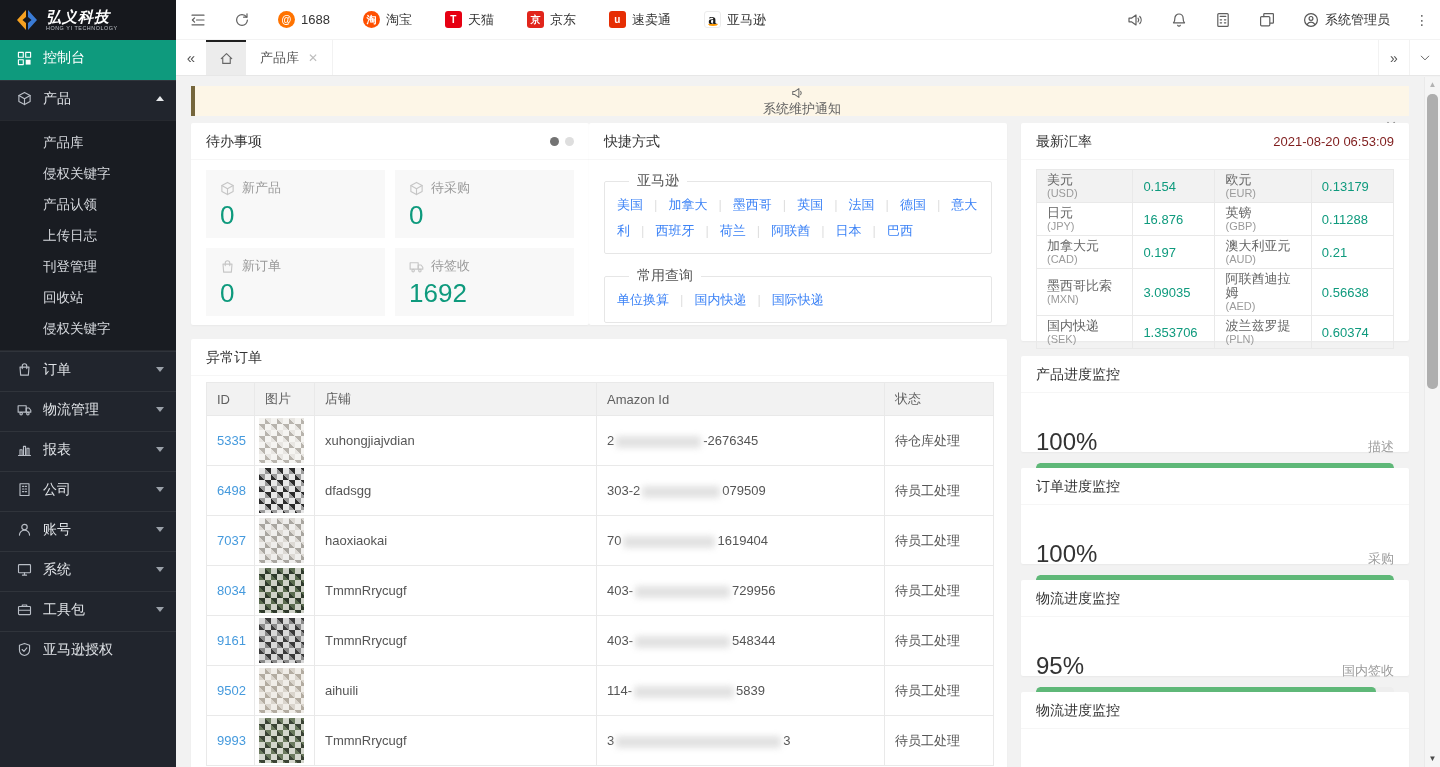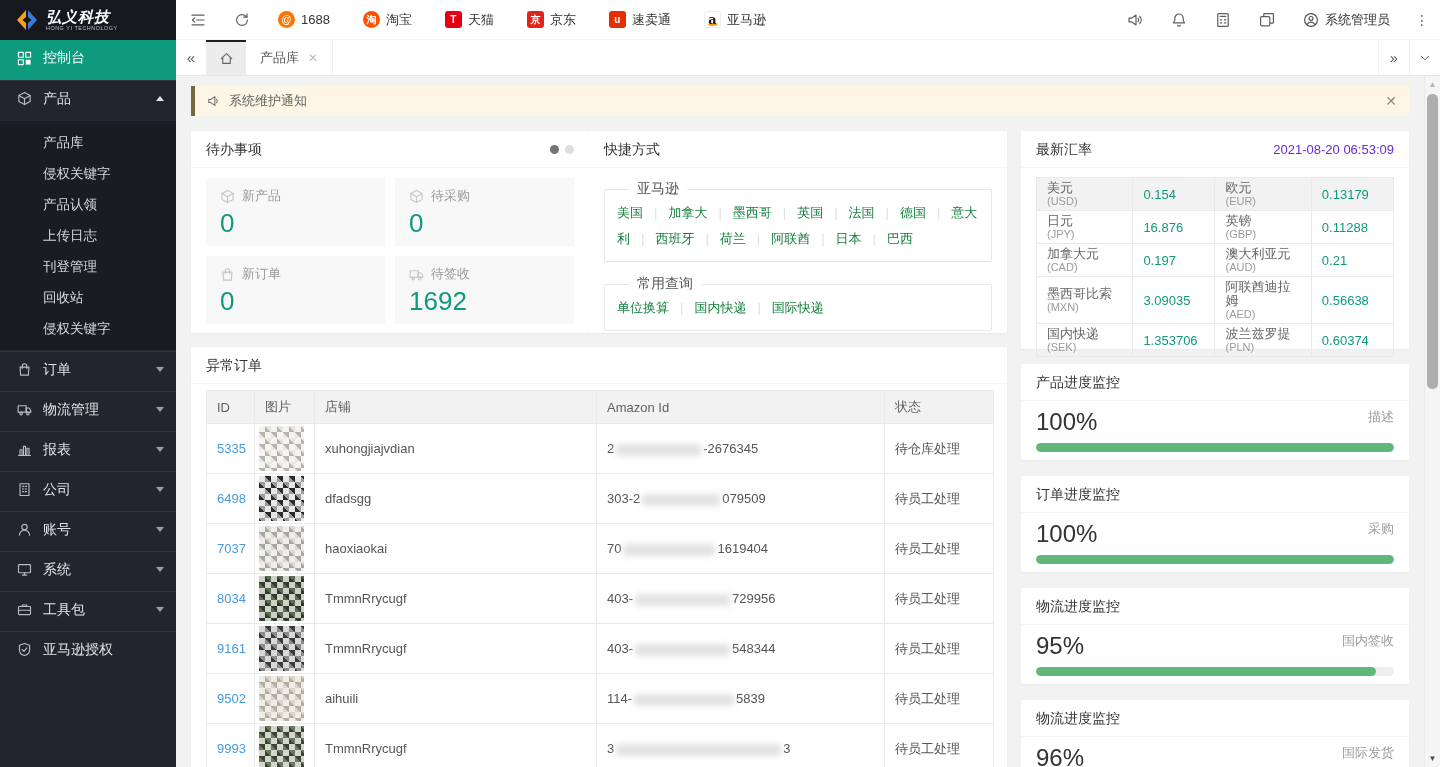--- a/index.html
+++ b/index.html
@@ -46,50 +46,50 @@
   .tab-arrow{width:30px;display:flex;align-items:center;justify-content:center;color:#555;font-size:15px;cursor:pointer;}
   .tab-home{width:40px;background:#ececec;border-top:2px solid #1f1f1f;display:flex;align-items:center;justify-content:center;color:#666;cursor:pointer;}
   .tab-home .i{width:15px;height:15px;}
   .tab-doc{display:flex;align-items:center;gap:9px;padding:0 14px;font-size:13px;color:#555;cursor:pointer;border-right:1px solid #f2f2f2;}
   .tab-close{color:#bdbdbd;font-size:12px;cursor:pointer;}
   .tab-spacer{flex:1;}
   .tab-right-btn{width:31px;display:flex;align-items:center;justify-content:center;color:#555;cursor:pointer;border-left:1px solid #f2f2f2;font-size:14px;}
 
   
   .content{position:absolute;left:176px;top:77px;width:1248px;height:690px;overflow:hidden;padding:9px 15px 0 15px;}
-  .notice{height:30px;background:#fdf6e7;border-left:4px solid #75663c;display:flex;align-items:center;padding:0 12px;margin-bottom:15px;color:#616161;font-size:13px;}
+  .notice{height:30px;background:#fdf6e7;border-left:4px solid #75663c;display:flex;align-items:center;padding:0 12px;margin-bottom:7px;color:#616161;font-size:13px;flex-direction:column;}
   .notice .i{width:14px;height:14px;margin-right:8px;color:#6d6d6d;}
   .notice-close{margin-left:auto;color:#8b8b8b;font-size:14px;cursor:pointer;}
 
   .cols{display:flex;gap:14px;}
   .col-left{width:816px;flex:0 0 auto;}
   .col-right{flex:1;min-width:0;}
   .row1{display:flex;gap:0;margin-bottom:14px;}
 
   .card{background:#fff;border-radius:2px;box-shadow:0 1px 2px rgba(0,0,0,.04);}
   .card-hd{height:37px;line-height:37px;padding:0 15px;font-size:14px;color:#333;border-bottom:1px solid #f6f6f6;display:flex;align-items:center;}
-  .card-hd .hd-right{margin-left:auto;font-size:13px;color:#6d28d9;}
+  .card-hd .hd-right{margin-left:auto;font-size:13px;color:#7f1d1d;}
 
   
   .card-todo{width:398px;height:202px;}
   .dots{margin-left:auto;display:flex;gap:6px;}
   .dot{width:9px;height:9px;border-radius:50%;cursor:pointer;}
   .dot.on{background:#737373;} .dot.off{background:#dedede;}
   .todo-grid{display:grid;grid-template-columns:1fr 1fr;gap:10px;padding:10px 15px;}
   .todo-tile{background:#f8f8f8;height:68px;padding:9px 14px;cursor:pointer;}
   .todo-label{display:flex;align-items:center;gap:7px;font-size:13px;color:#999;}
   .todo-label .i{width:15px;height:15px;color:#c6c6c6;}
   .todo-num{font-size:26px;color:var(--accent);margin-top:3px;line-height:30px;}
 
   
   .card-sc{flex:1;height:202px;}
   .sc-body{padding:12px 15px 0 15px;}
   fieldset.sc-group{border:1px solid #e6e6e6;border-radius:2px;padding:2px 12px 9px 12px;margin-bottom:13px;}
   fieldset.sc-group legend{margin-left:12px;padding:0 8px;font-size:14px;color:#555;}
-  .sc-links{list-style:none;font-size:13px;color:#15803d;line-height:26px;}
+  .sc-links{list-style:none;font-size:13px;color:#3b82f6;line-height:26px;}
   .sc-link{display:inline;cursor:pointer;}
   .sc-link+.sc-link::before{content:"|";color:#e0e0e0;margin:0 11px;display:inline-block;}
 
   
   .card-rates{height:218px;margin-bottom:15px;}
   .rates-body{padding:9px 15px;}
   table.rates{width:100%;border-collapse:collapse;table-layout:fixed;}
   table.rates td{border:1px solid #e9e9e9;padding:3px 10px;height:33px;}
   table.rates tr:first-child td{background:#f2f2f2;}
   .rate-name{font-size:13px;color:#666;line-height:14px;}
@@ -106,21 +106,21 @@
   td.c-id a{color:var(--link);text-decoration:none;cursor:pointer;}
   .mosaic{width:45px;height:45px;margin-left:-6px;background-color:var(--c3,#eee);
     background-image:linear-gradient(45deg,var(--c1) 25%,transparent 25%,transparent 75%,var(--c1) 75%),
                      linear-gradient(45deg,var(--c2) 25%,transparent 25%,transparent 75%,var(--c2) 75%);
     background-size:12px 12px;background-position:0 0,6px 6px;}
   .blur{display:inline-block;height:12px;border-radius:2px;background:#e2e2e2;filter:blur(3px);vertical-align:middle;margin:0 2px;}
 
   
   .card-mon{height:96px;margin-bottom:16px;}
   .mon-body{padding:7px 15px 0 15px;}
-  .mon-row{display:flex;align-items:flex-start;}
+  .mon-row{display:flex;align-items:flex-end;margin-top:28px;}
   .mon-pct{font-size:24px;color:#333;}
   .mon-label{margin-left:auto;font-size:13px;color:#9b9b9b;}
   .bar{height:9px;background:#eee;border-radius:5px;margin-top:7px;overflow:hidden;}
   .bar-fill{height:100%;background:var(--progress);border-radius:5px;}
 
   
   .vscroll{position:absolute;top:77px;right:0;width:16px;height:690px;background:#f5f5f5;border-left:1px solid #eaeaea;z-index:6;}
   .vs-arrow{position:absolute;left:0;width:15px;height:14px;text-align:center;font-size:8px;line-height:14px;cursor:pointer;}
   .vs-up{top:1px;color:#b3b3b3;} .vs-down{bottom:1px;color:#4a4a4a;}
   .vs-thumb{position:absolute;top:17px;left:2px;width:11px;height:295px;background:#aeaeae;border-radius:5px;cursor:grab;}

